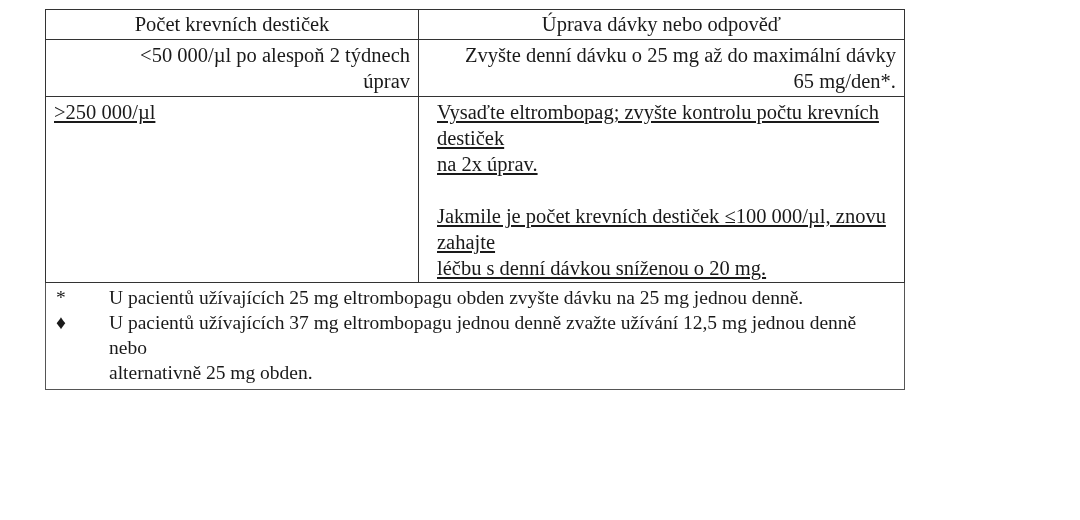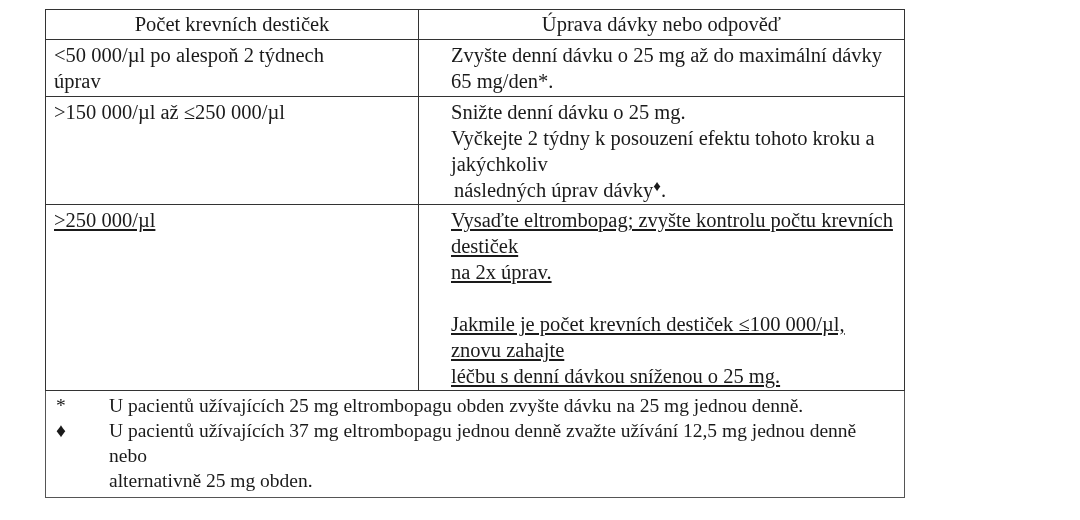--- a/index.html
+++ b/index.html
@@ -4,22 +4,22 @@
 <style>
   html, body { margin:0; padding:0; background:#ffffff; }
   body { width:1080px; height:520px; position:relative; overflow:hidden;
          font-family:"Liberation Serif", "DejaVu Serif", serif; color:#1a1a1a; }
   .tbl { position:absolute; left:13px; top:9px; width:860px;
          border-collapse:collapse; font-size:20.5px; line-height:26px;margin-left:32px; }
   .tbl td, .tbl th { border:1.5px solid #333; vertical-align:top; padding:0 8px 0 8px; font-weight:normal; }
   .tbl th { text-align:center; height:29px; line-height:29px; }
   .c1 { width:356px; }
   .tbl td { padding-top:2px; padding-bottom:1px; }
-  .tbl td.c2 { padding-left:32px; }
-  .row1 td { height:53px; }
+  .tbl td.c2 { padding-left:18px; }
+  .row1 td { height:53px;text-align:right; }
   .row2 td { height:79px; }
   .row3 td { height:81px; }
   .row4 td { height:133px;text-decoration:underline; }
   .gap { height:26px; }
   .indent1 { padding-left:3px; }
   .footer td { border:1.5px solid #555; padding:2px 8px 4px 8px; }
   .fn { display:flex; line-height:25px; font-size:19.5px; }
   .fn-mark { width:53px; flex:none; padding-left:2px; }
   .fn-text { flex:1; }
   .dia { font-size:15px; }
@@ -39,40 +39,30 @@
     <tr class="row1">
       <td class="c1">
         <div>&lt;50 000/µl po alespoň 2 týdnech</div>
         <div>úprav</div>
       </td>
       <td class="c2">
         <div>Zvyšte denní dávku o 25 mg až do maximální dávky</div>
         <div>65 mg/den*.</div>
       </td>
     </tr>
-    <tr class="row3">
-      <td class="c1">
-        <div>&gt;150 000/µl až ≤250 000/µl</div>
-      </td>
-      <td class="c2">
-        <div>Snižte denní dávku o 25 mg.</div>
-        <div>Vyčkejte 2 týdny k posouzení efektu tohoto kroku a jakýchkoliv</div>
-        <div class="indent1"><span>následných úprav dávky</span><sup class="dia">♦</sup><span>.</span></div>
-      </td>
-    </tr>
     <tr class="row4">
       <td class="c1">
         <div>&gt;250 000/µl</div>
       </td>
       <td class="c2">
         <div>Vysaďte eltrombopag; zvyšte kontrolu počtu krevních destiček</div>
         <div>na 2x úprav.</div>
         <div class="gap"></div>
         <div>Jakmile je počet krevních destiček ≤100 000/µl, znovu zahajte</div>
-        <div>léčbu s denní dávkou sníženou o 25 mg.</div>
+        <div>léčbu s denní dávkou sníženou o 20 mg.</div>
       </td>
     </tr>
     <tr class="footer">
       <td colspan="2">
         <div class="fn">
           <span class="fn-mark">*</span>
           <span class="fn-text">U pacientů užívajících 25 mg eltrombopagu obden zvyšte dávku na 25 mg jednou denně.</span>
         </div>
         <div class="fn">
           <span class="fn-mark">♦</span>

